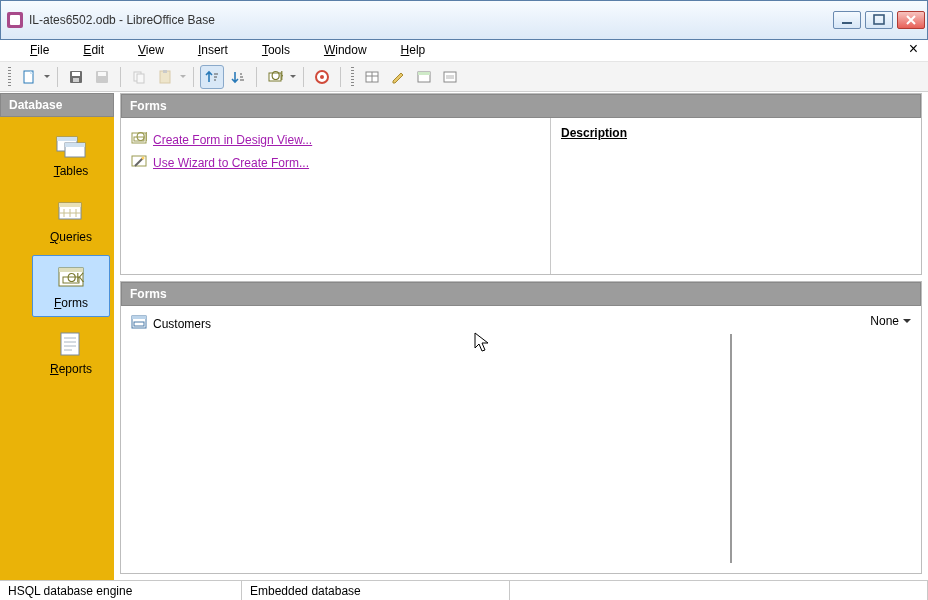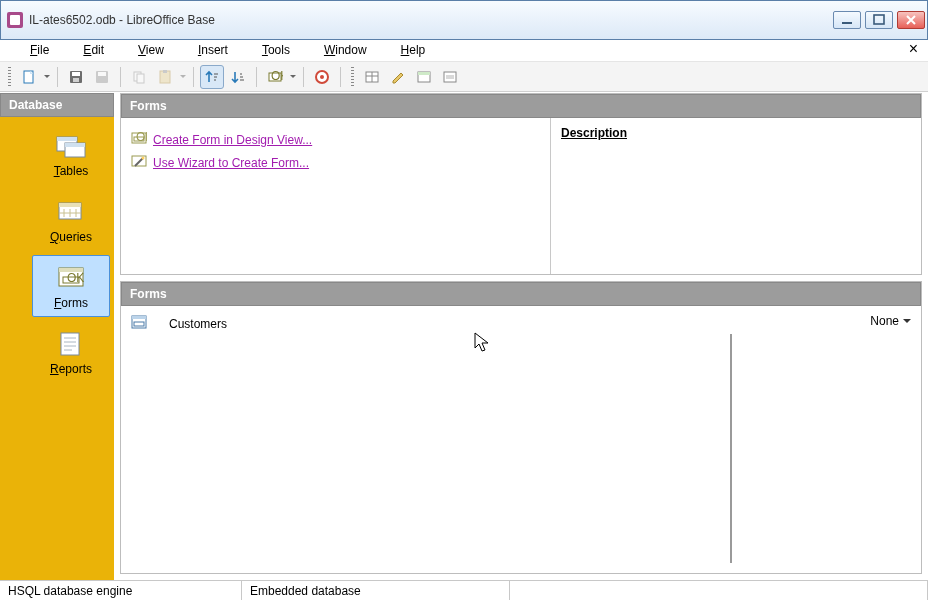--- a/index.html
+++ b/index.html
@@ -47,21 +47,21 @@
 .forms-pane { flex:1; }
 
 .task-list { padding:10px 10px; flex:1; border-right:1px solid #c8c8c8; }
 .task-item { display:flex; align-items:center; gap:6px; padding:2px 0; cursor:default; }
 .task-item .tlabel { text-decoration: underline; color:#a21caf; }
 .desc-col { width:370px; padding:8px 10px;text-decoration:underline; }
 .desc-title { font-weight:bold; }
 
 .forms-body { display:flex; flex:1; }
 .forms-list { flex:1; padding:8px 10px; }
-.form-item { display:flex; align-items:center; gap:22px; cursor:default; }
+.form-item { display:flex; align-items:center; gap:6px; cursor:default; }
 .forms-right { width:380px; padding:6px 10px 10px; display:flex; flex-direction:column;align-items:center; }
 .preview-mode { align-self:flex-end; display:flex; align-items:center; gap:4px; cursor:default; padding:2px 0 6px; }
 .preview-mode::after { content:""; border:4px solid transparent; border-top-color:#333; margin-top:4px; }
 .preview-box { flex:1; border:1px solid #9a9a9a; background:#fff; }
 
 
 .statusbar { height:20px; border-top:1px solid #c8c8c8; display:flex; align-items:center; }
 .status-cell { height:100%; display:flex; align-items:center; padding:0 8px; border-right:1px solid #c8c8c8; }
 .status-cell:nth-child(1){width:242px;}
 .status-cell:nth-child(2){width:268px;}

